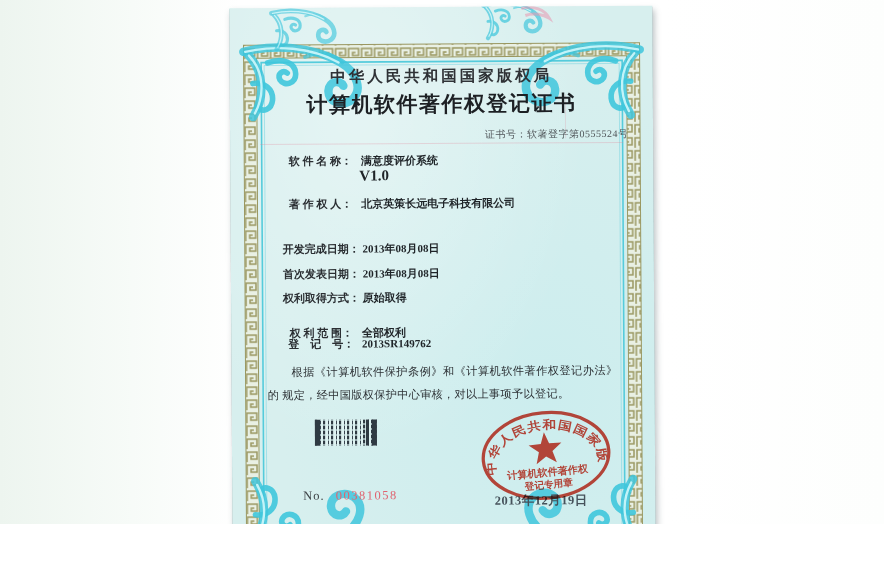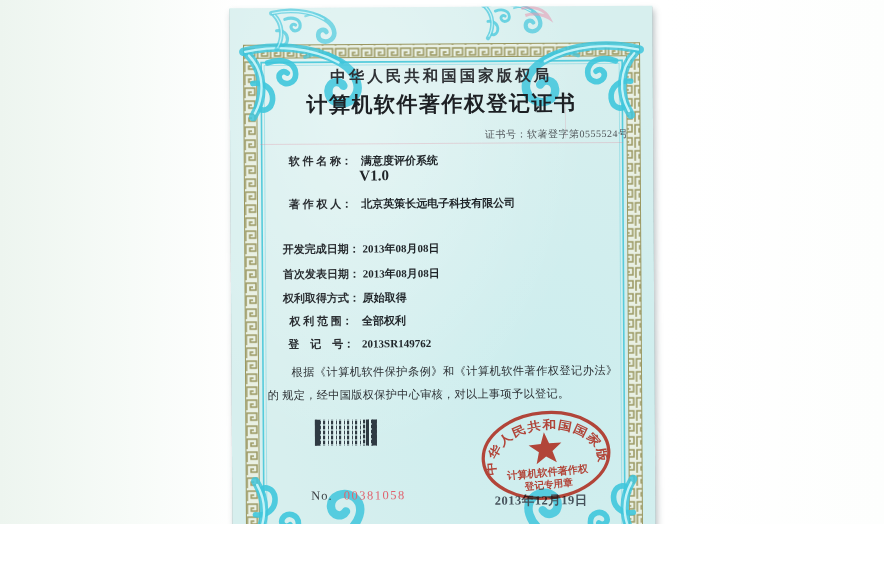--- a/index.html
+++ b/index.html
@@ -46,21 +46,21 @@
     text-indent:24px;text-align:justify;letter-spacing:.3px;
   }
   .barcode{
     position:absolute;left:83px;top:412px;width:62px;height:26px;
     background-image:
       linear-gradient(90deg,#2f3a43 0 5px,rgba(0,0,0,0) 5px calc(100% - 11px),#2f3a43 calc(100% - 11px) calc(100% - 8px),rgba(0,0,0,0) calc(100% - 8px) calc(100% - 5px),#2f3a43 calc(100% - 5px) 100%),
       repeating-linear-gradient(0deg, rgba(215,239,238,.6) 0 2px, rgba(0,0,0,0) 2px 5px),
       repeating-linear-gradient(90deg,#2f3a43 0 2px, rgba(47,58,67,.15) 2px 3px, rgba(0,0,0,0) 3px 5px, #3a4650 5px 6px, rgba(0,0,0,0) 6px 8px);
     background-color:rgba(255,255,255,.25);
   }
-  .serial-row{position:absolute;left:71px;top:481px;font-size:12.5px;white-space:nowrap;margin-left:8px;}
+  .serial-row{position:absolute;left:71px;top:481px;font-size:12.5px;white-space:nowrap;}
   .serial-label{color:#3f4447;letter-spacing:1px;}
   .serial-number{color:#e0636f;letter-spacing:1.5px;margin-left:8px;font-weight:500;}
   .issue-date{
     position:absolute;left:243px;top:486px;width:132px;text-align:center;
     font-size:12.5px;font-weight:bold;color:#46525b;letter-spacing:.5px;
   }
   .seal{
     position:absolute;left:246px;top:401px;width:136px;height:96px;
     transform:rotate(-5deg);mix-blend-mode:multiply;opacity:.92;
   }
@@ -148,21 +148,21 @@
       <span class="field-value">2013年08月08日</span>
     </div>
     <div class="field-row" style="top:259px">
       <span class="field-label">首次发表日期：</span>
       <span class="field-value">2013年08月08日</span>
     </div>
     <div class="field-row" style="top:283px">
       <span class="field-label">权利取得方式：</span>
       <span class="field-value">原始取得</span>
     </div>
-    <div class="field-row" style="top:306px">
+    <div class="field-row" style="top:318px">
       <span class="field-label">权 利 范 围：</span>
       <span class="field-value">全部权利</span>
     </div>
     <div class="field-row" style="top:329px">
       <span class="field-label">登　记　号：</span>
       <span class="field-value">2013SR149762</span>
     </div>
 
     <div class="statement">
       <span>根据《计算机软件保护条例》和《计算机软件著作权登记办法》的</span>

